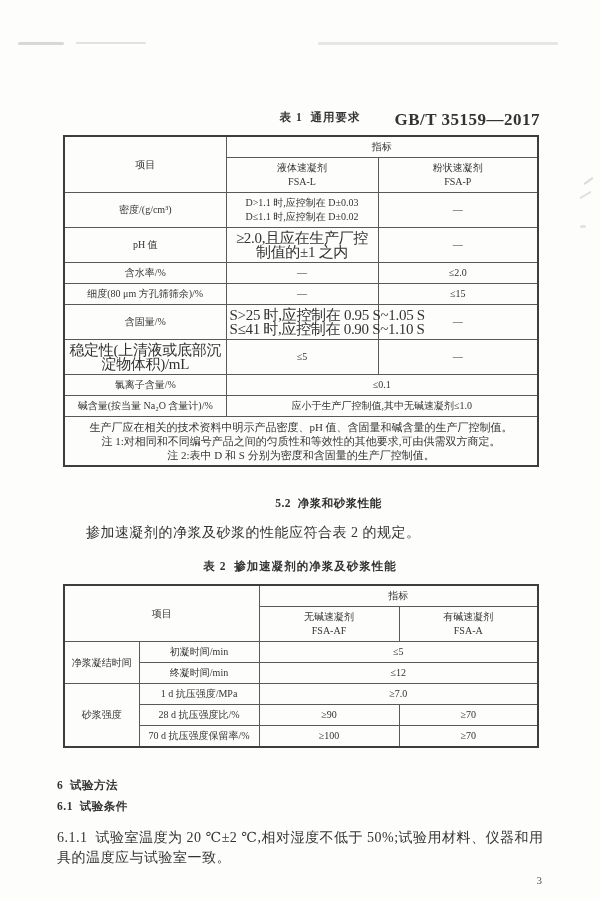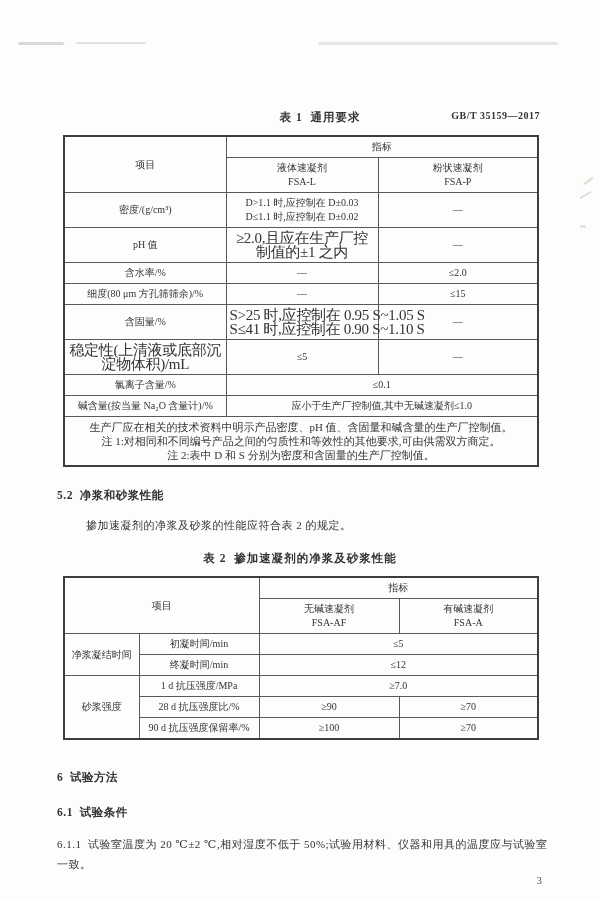--- a/index.html
+++ b/index.html
@@ -16,21 +16,21 @@
   .artifact { position:absolute; background:#b9b9b6; border-radius:2px; }
   .a1 { left:18px;  top:0; width:46px;  height:3px; opacity:.55; }
   .a2 { left:76px;  top:0; width:70px;  height:2px; opacity:.4; }
   .a3 { left:318px; top:0; width:240px; height:3px; opacity:.35; }
   .a4 { left:583px; top:138px; width:11px; height:2px; opacity:.5; transform:rotate(-35deg); }
   .a5 { left:579px; top:152px; width:13px; height:2px; opacity:.45; transform:rotate(-30deg); }
   .a6 { left:580px; top:183px; width:6px;  height:3px; opacity:.4; }
 
   .doc-number {
     position:absolute; top:68px; right:60px;
-    font-size:10px; font-weight:bold; letter-spacing:.5px;
+    font-size:17px; font-weight:bold; letter-spacing:.5px;
     white-space:pre-wrap;
   }
 
   .caption {
     text-align:center; font-weight:bold; font-size:11.5px;
     white-space:pre-wrap; letter-spacing:1px;
   }
   .caption1 { margin:42px 0 10px 0; padding-top:68px;padding-left:40px; }
   .caption2 { margin:16px 0 10px 0; }
 
@@ -55,25 +55,25 @@
     text-align:left; padding:8px 10px 8px 20px; line-height:19px;
     font-size:11px;
   }
   .notes div { white-space:pre-wrap; }
   .two-line div { white-space:nowrap; }
 
   .heading {
     margin-left:57px; font-size:11.5px; font-weight:bold;
     white-space:pre-wrap; letter-spacing:.5px;
   }
-  .h52  { margin-top:21px; }
+  .h52  { margin-top:29px;text-align:center; }
   .h6   { margin-top:30px; }
-  .h61  { margin-top:20px; }
+  .h61  { margin-top:6px; }
   .para {
-    font-size:11px; line-height:20px; white-space:pre-wrap;
+    font-size:14px; line-height:20px; white-space:pre-wrap;
     letter-spacing:.5px;
   }
   .p52  { margin:12px 60px 0 86px; }
   .p611 { margin:14px 45px 0 57px; }
 
   .page-number {
     position:absolute; top:832px; right:58px;
     font-size:11px; color:#555;
   }
 </style>
@@ -208,21 +208,21 @@
         <td rowspan="3">砂浆强度</td>
         <td>1 d 抗压强度/MPa</td>
         <td colspan="2">≥7.0</td>
       </tr>
       <tr>
         <td>28 d 抗压强度比/%</td>
         <td>≥90</td>
         <td>≥70</td>
       </tr>
       <tr>
-        <td>90 d 抗压强度保留率/%</td>
+        <td>70 d 抗压强度保留率/%</td>
         <td>≥100</td>
         <td>≥70</td>
       </tr>
     </tbody>
   </table>
 
   <div class="heading h6">6  试验方法</div>
   <div class="heading h61">6.1  试验条件</div>
   <div class="para p611">6.1.1  试验室温度为 20 ℃±2 ℃,相对湿度不低于 50%;试验用材料、仪器和用具的温度应与试验室一致。</div>
 

